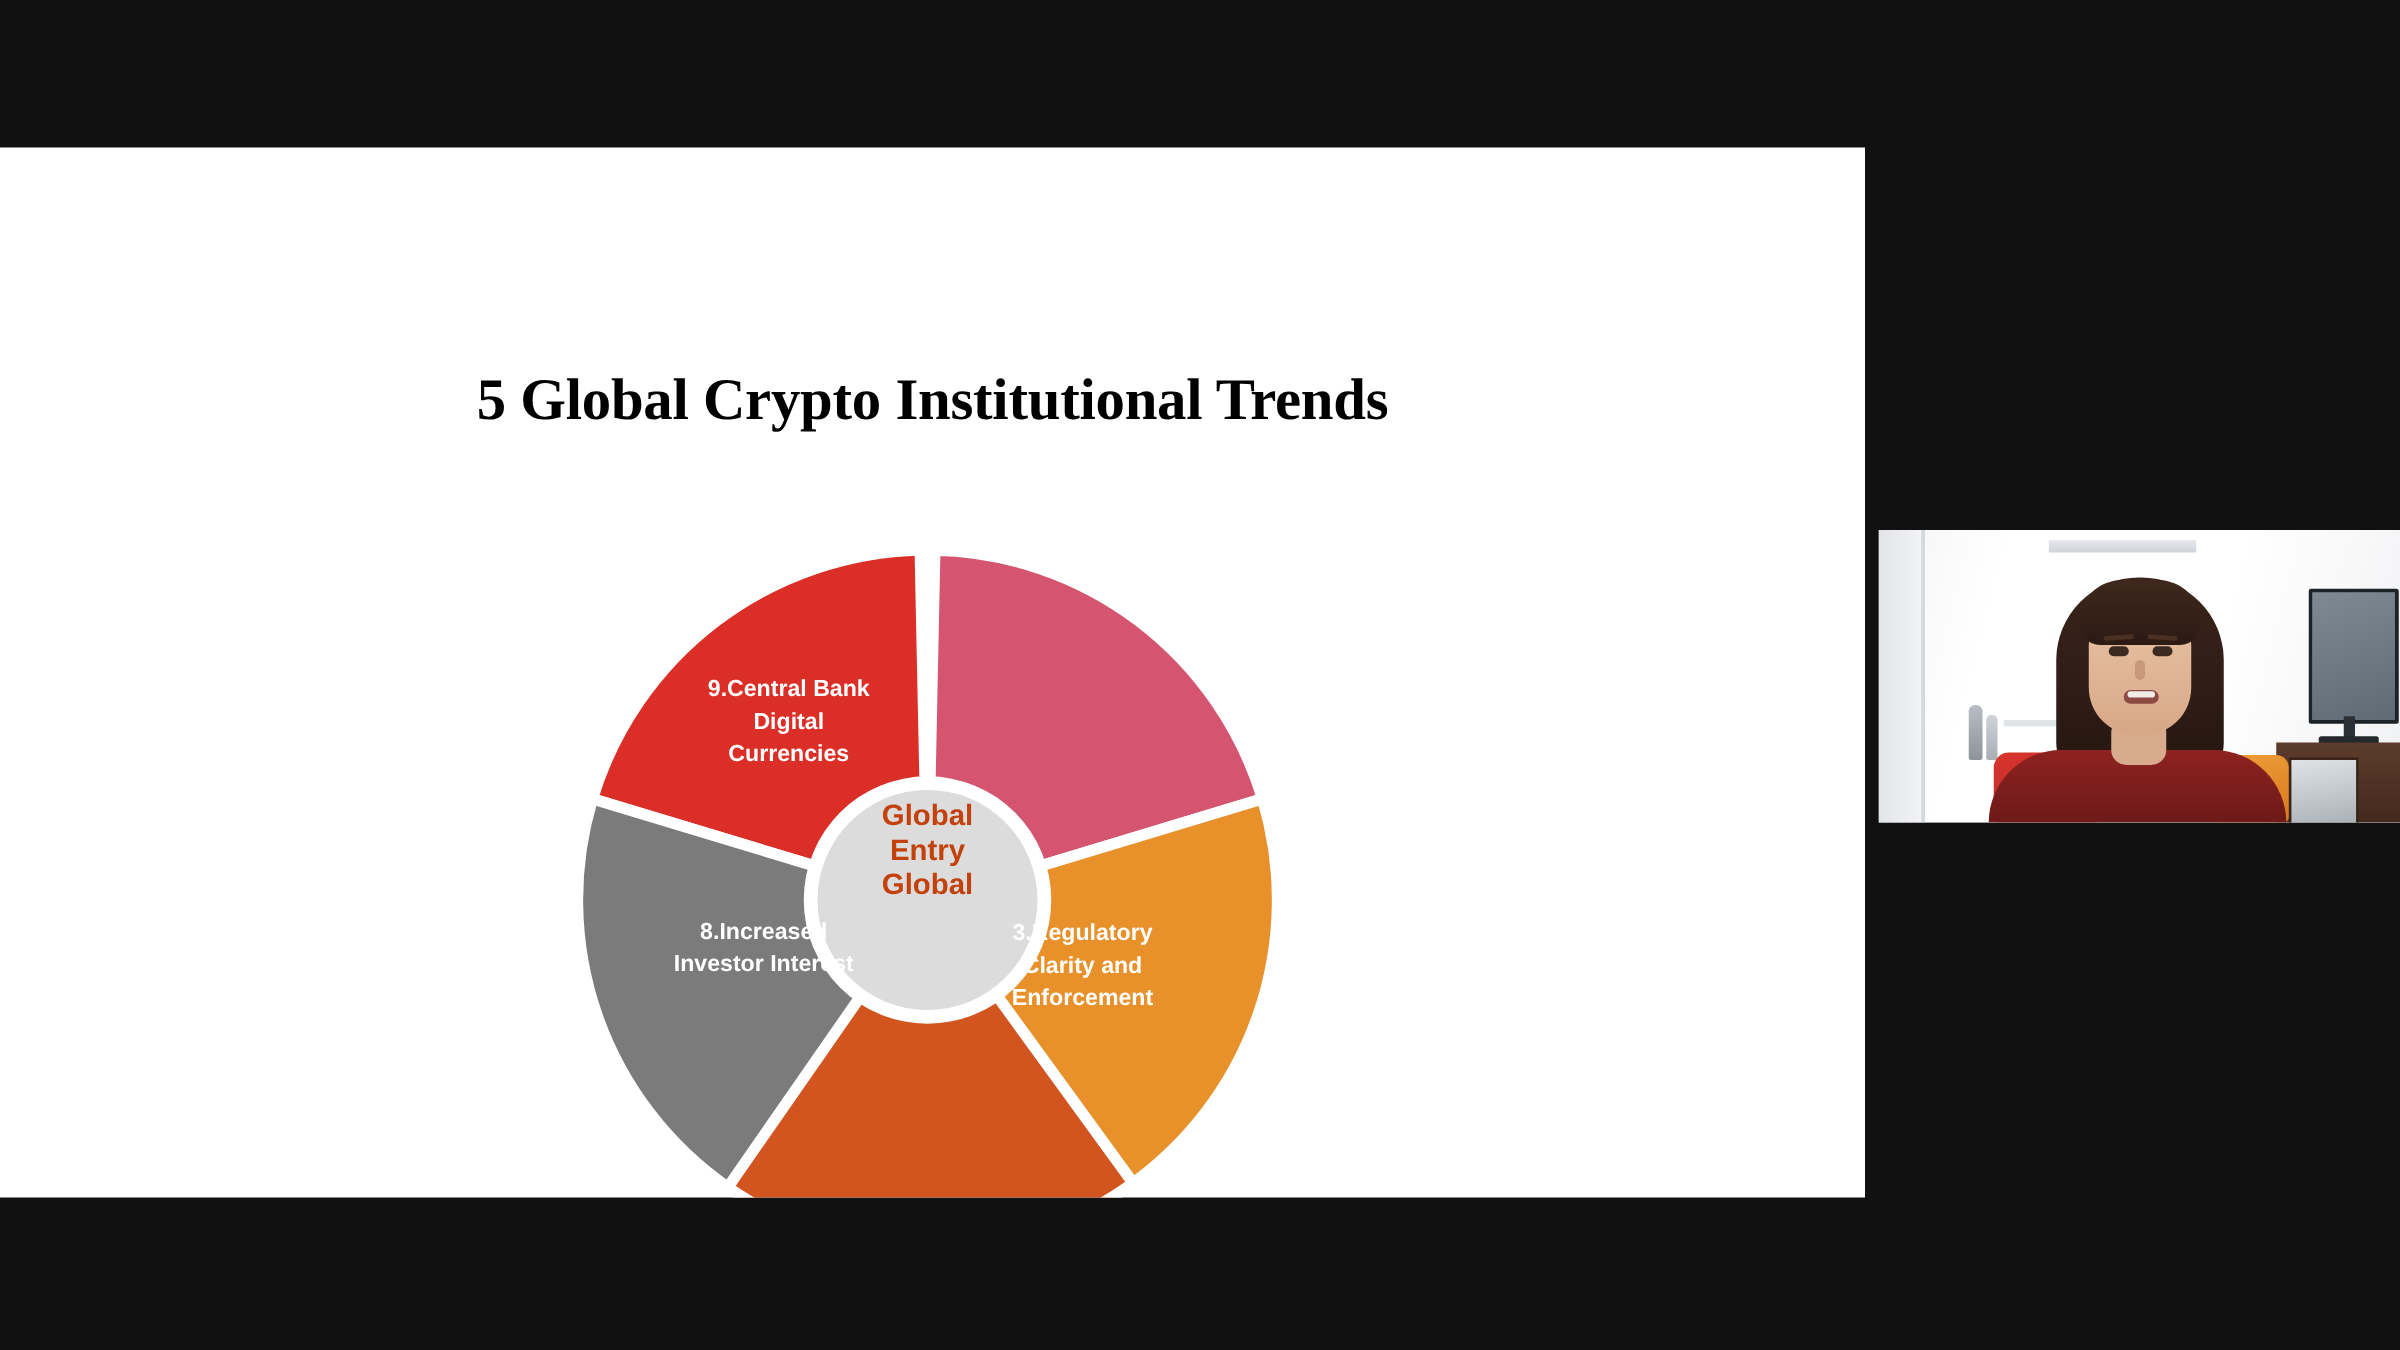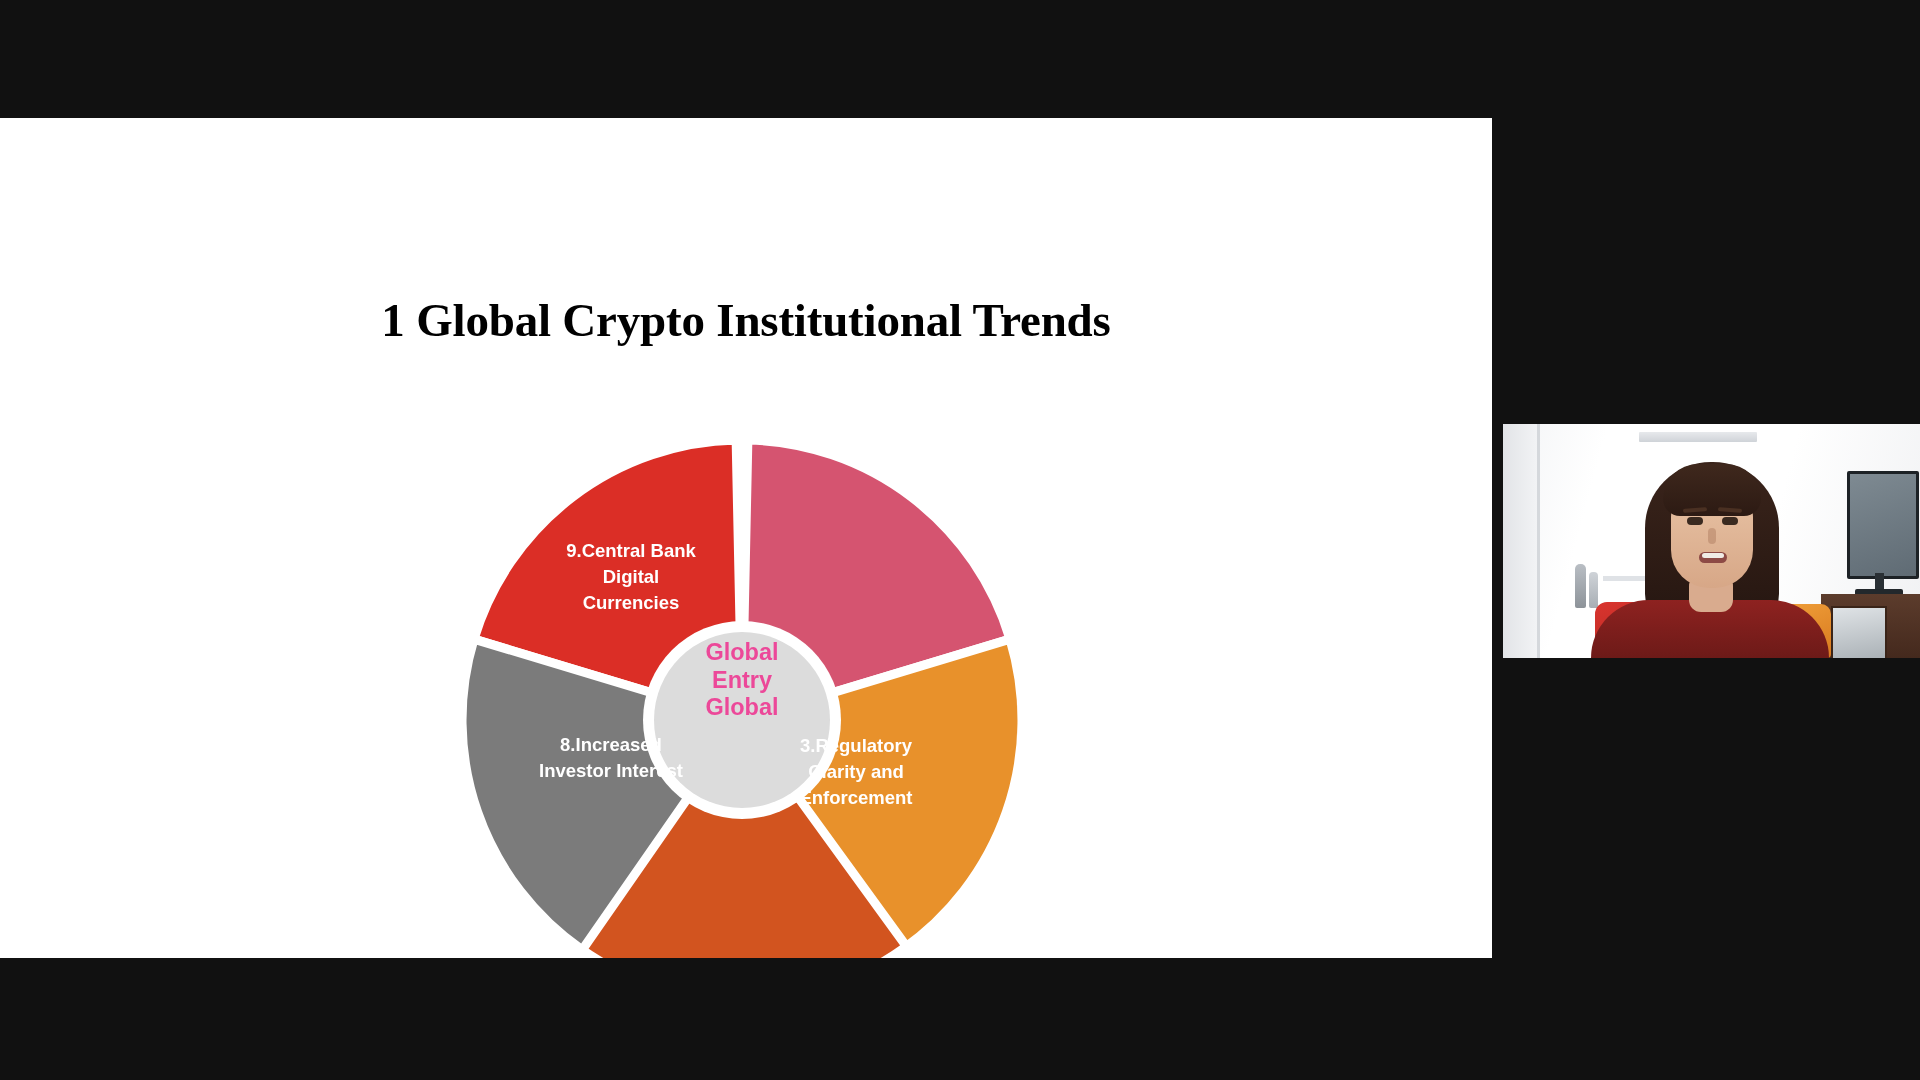--- a/index.html
+++ b/index.html
@@ -59,31 +59,31 @@
     text-align: center;
     color: #ffffff;
     font-weight: bold;
     font-size: 18.5px;
     line-height: 26px;
     font-family: "Liberation Sans", sans-serif;
     pointer-events: none;
   }
   #seg-label-1 { left: 104px;  top: 108px; width: 150px; }
   #seg-label-2 { left: 232px;  top: 105px; width: 200px; }
-  #seg-label-3 { left: 320px;  top: 303px; width: 168px; }
+  #seg-label-3 { left: 330px;  top: 303px; width: 168px; }
   #seg-label-4 { left: 184px;  top: 418px; width: 168px; }
   #seg-label-5 { left: 84px;   top: 302px; width: 150px; }
 
   #center-label {
     position: absolute;
     left: 208px;
     top: 209px;
     width: 164px;
     text-align: center;
-    color: #ec4899;
+    color: #c2410c;
     font-weight: bold;
     font-size: 23.5px;
     line-height: 27.5px;
     font-family: "Liberation Sans", sans-serif;
     pointer-events: none;
   }
   #center-label div { white-space: nowrap; }
 
   
   #video-tile {
@@ -215,21 +215,21 @@
   .teeth {
     position: absolute; left: 199px; top: 129px; width: 22px; height: 5px;
     background: #f0ece6; border-radius: 3px;
   }
 </style>
 </head>
 <body>
 
 <div id="slide">
 
-  <div id="slide-title">1 Global Crypto Institutional Trends</div>
+  <div id="slide-title">5 Global Crypto Institutional Trends</div>
 
   <div id="wheel-wrap">
     <svg id="wheel-svg" viewBox="0 0 580 580">
 
       <path d="M 290 290 L 290 10 A 280 280 0 0 0 23.71 203.5 Z" fill="#DB2E26" transform="rotate(-1.2 290 290)" stroke="#ffffff" stroke-width="9"></path>
 
       <path d="M 290 290 L 290 10 A 280 280 0 0 1 556.29 203.5 Z" fill="#D55470" transform="rotate(1.2 290 290)" stroke="#ffffff" stroke-width="9"></path>
 
       <path d="M 290 290 L 556.29 203.5 A 280 280 0 0 1 454.55 516.5 Z" fill="#E8912B" transform="rotate(1.2 290 290)" stroke="#ffffff" stroke-width="9"></path>
 

